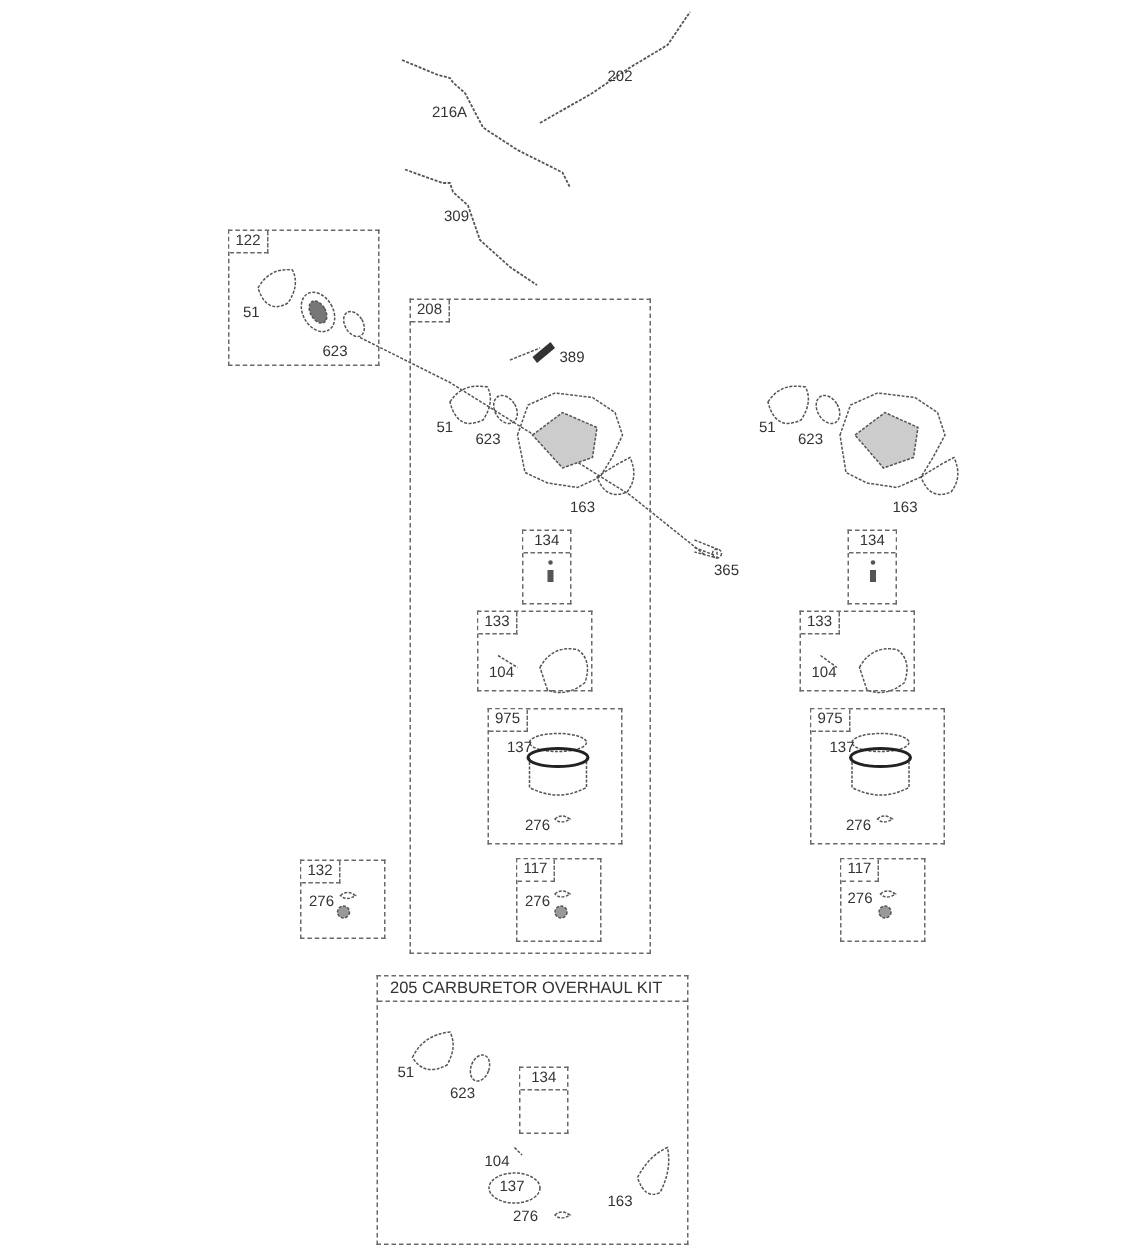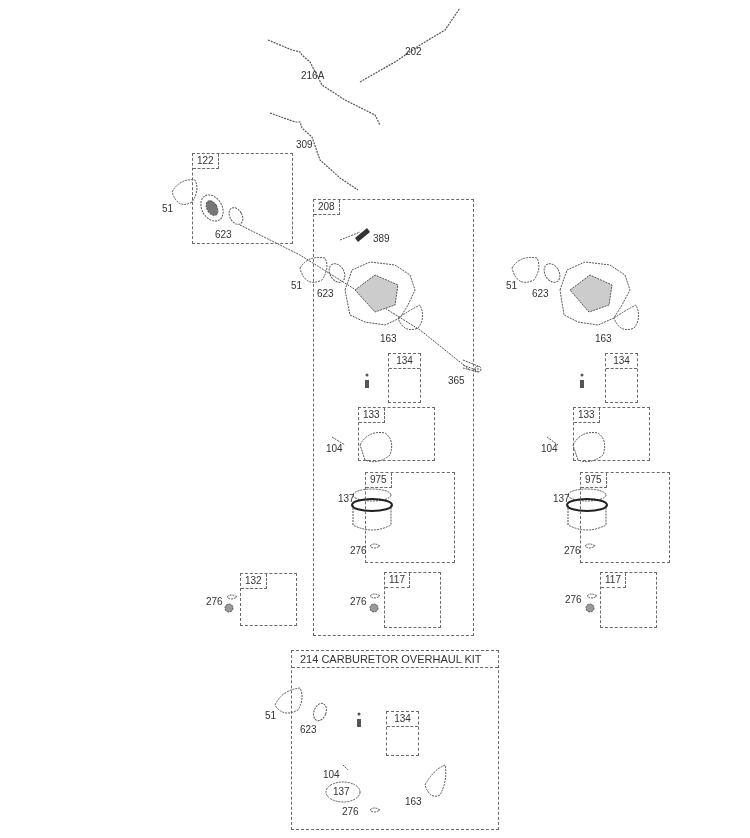--- a/index.html
+++ b/index.html
@@ -1,19 +1,19 @@
 <!DOCTYPE html>
 <html><head>
 <meta charset="utf-8">
 <style>
   html, body { margin: 0; padding: 0; background: #ffffff; }
   body { width: 750px; height: 838px; position: relative; overflow: hidden;
          font-family: "Liberation Sans", sans-serif; color: #333; }
   #diagram { position: absolute; left: 0; top: 0; width: 750px; height: 838px; }
-  .box { position: absolute; border: 1px dashed #6a6a6a; box-sizing: border-box; margin-left: 40px; }
+  .box { position: absolute; border: 1px dashed #6a6a6a; box-sizing: border-box; }
   .tag { position: absolute; left: 0; top: 0; border-right: 1px dashed #6a6a6a;
          border-bottom: 1px dashed #6a6a6a; font-size: 10px; line-height: 14px;
          padding: 0 4px; color: #333; background: #fff; }
   .lbl { position: absolute; font-size: 10px; line-height: 11px; color: #333; white-space: nowrap; }
   .watermark { position: absolute; left: 195px; top: 405px; font-size: 31px; letter-spacing: 0.5px;
                color: rgba(200,200,200,0.55); font-family: "Liberation Sans", sans-serif; white-space: nowrap;
                -webkit-text-stroke: 1px rgba(170,170,170,0.7); pointer-events: none; }
   svg { position: absolute; left: 0; top: 0; }
   .kit-title { position: absolute; left: 0; top: 0; right: 0; height: 16px; border-bottom: 1px dashed #6a6a6a;
                font-size: 11px; line-height: 16px; padding-left: 8px; color: #333; }
@@ -106,23 +106,23 @@
       <path d="M275 705 Q282 690 300 688 Q305 698 298 710 Q283 718 275 705 Z"></path>
       <ellipse cx="320" cy="712" rx="6" ry="9" transform="rotate(20 320 712)"></ellipse>
       <path d="M343 765 L348 770"></path>
       <ellipse cx="343" cy="792" rx="17" ry="10"></ellipse>
       <path d="M370 810 Q374 806 380 810 Q374 814 370 810 Z"></path>
       <path d="M425 785 Q433 770 445 765 Q448 780 440 795 Q430 800 425 785 Z"></path>
     </g>
   </svg>
 
   <span class="lbl" style="left:405px;top:46px">202</span>
-  <span class="lbl" style="left:301px;top:70px">216A</span>
+  <span class="lbl" style="left:288px;top:70px">216A</span>
   <span class="lbl" style="left:296px;top:139px">309</span>
-  <span class="lbl" style="left:448px;top:375px">365</span>
+  <span class="lbl" style="left:476px;top:375px">365</span>
 
   <div class="box" style="left:152px;top:153px;width:101px;height:91px">
     <span class="tag">122</span>
   </div>
   <span class="lbl" style="left:162px;top:203px">51</span>
   <span class="lbl" style="left:215px;top:229px">623</span>
 
   <div class="box" style="left:273px;top:199px;width:161px;height:437px">
     <span class="tag">208</span>
   </div>
@@ -168,21 +168,21 @@
     <span class="tag">117</span>
   </div>
   <span class="lbl" style="left:565px;top:594px">276</span>
 
   <div class="box" style="left:200px;top:573px;width:57px;height:53px">
     <span class="tag">132</span>
   </div>
   <span class="lbl" style="left:206px;top:596px">276</span>
 
   <div class="box" style="left:251px;top:650px;width:208px;height:180px">
-    <div class="kit-title">214 CARBURETOR OVERHAUL KIT</div>
+    <div class="kit-title">205 CARBURETOR OVERHAUL KIT</div>
   </div>
   <span class="lbl" style="left:265px;top:710px">51</span>
   <span class="lbl" style="left:300px;top:724px">623</span>
   <div class="box" style="left:346px;top:711px;width:33px;height:45px">
     <span class="tag" style="right:0;border-right:none;text-align:center">134</span>
   </div>
   <span class="lbl" style="left:323px;top:769px">104</span>
   <span class="lbl" style="left:333px;top:786px">137</span>
   <span class="lbl" style="left:342px;top:806px">276</span>
   <span class="lbl" style="left:405px;top:796px">163</span>

